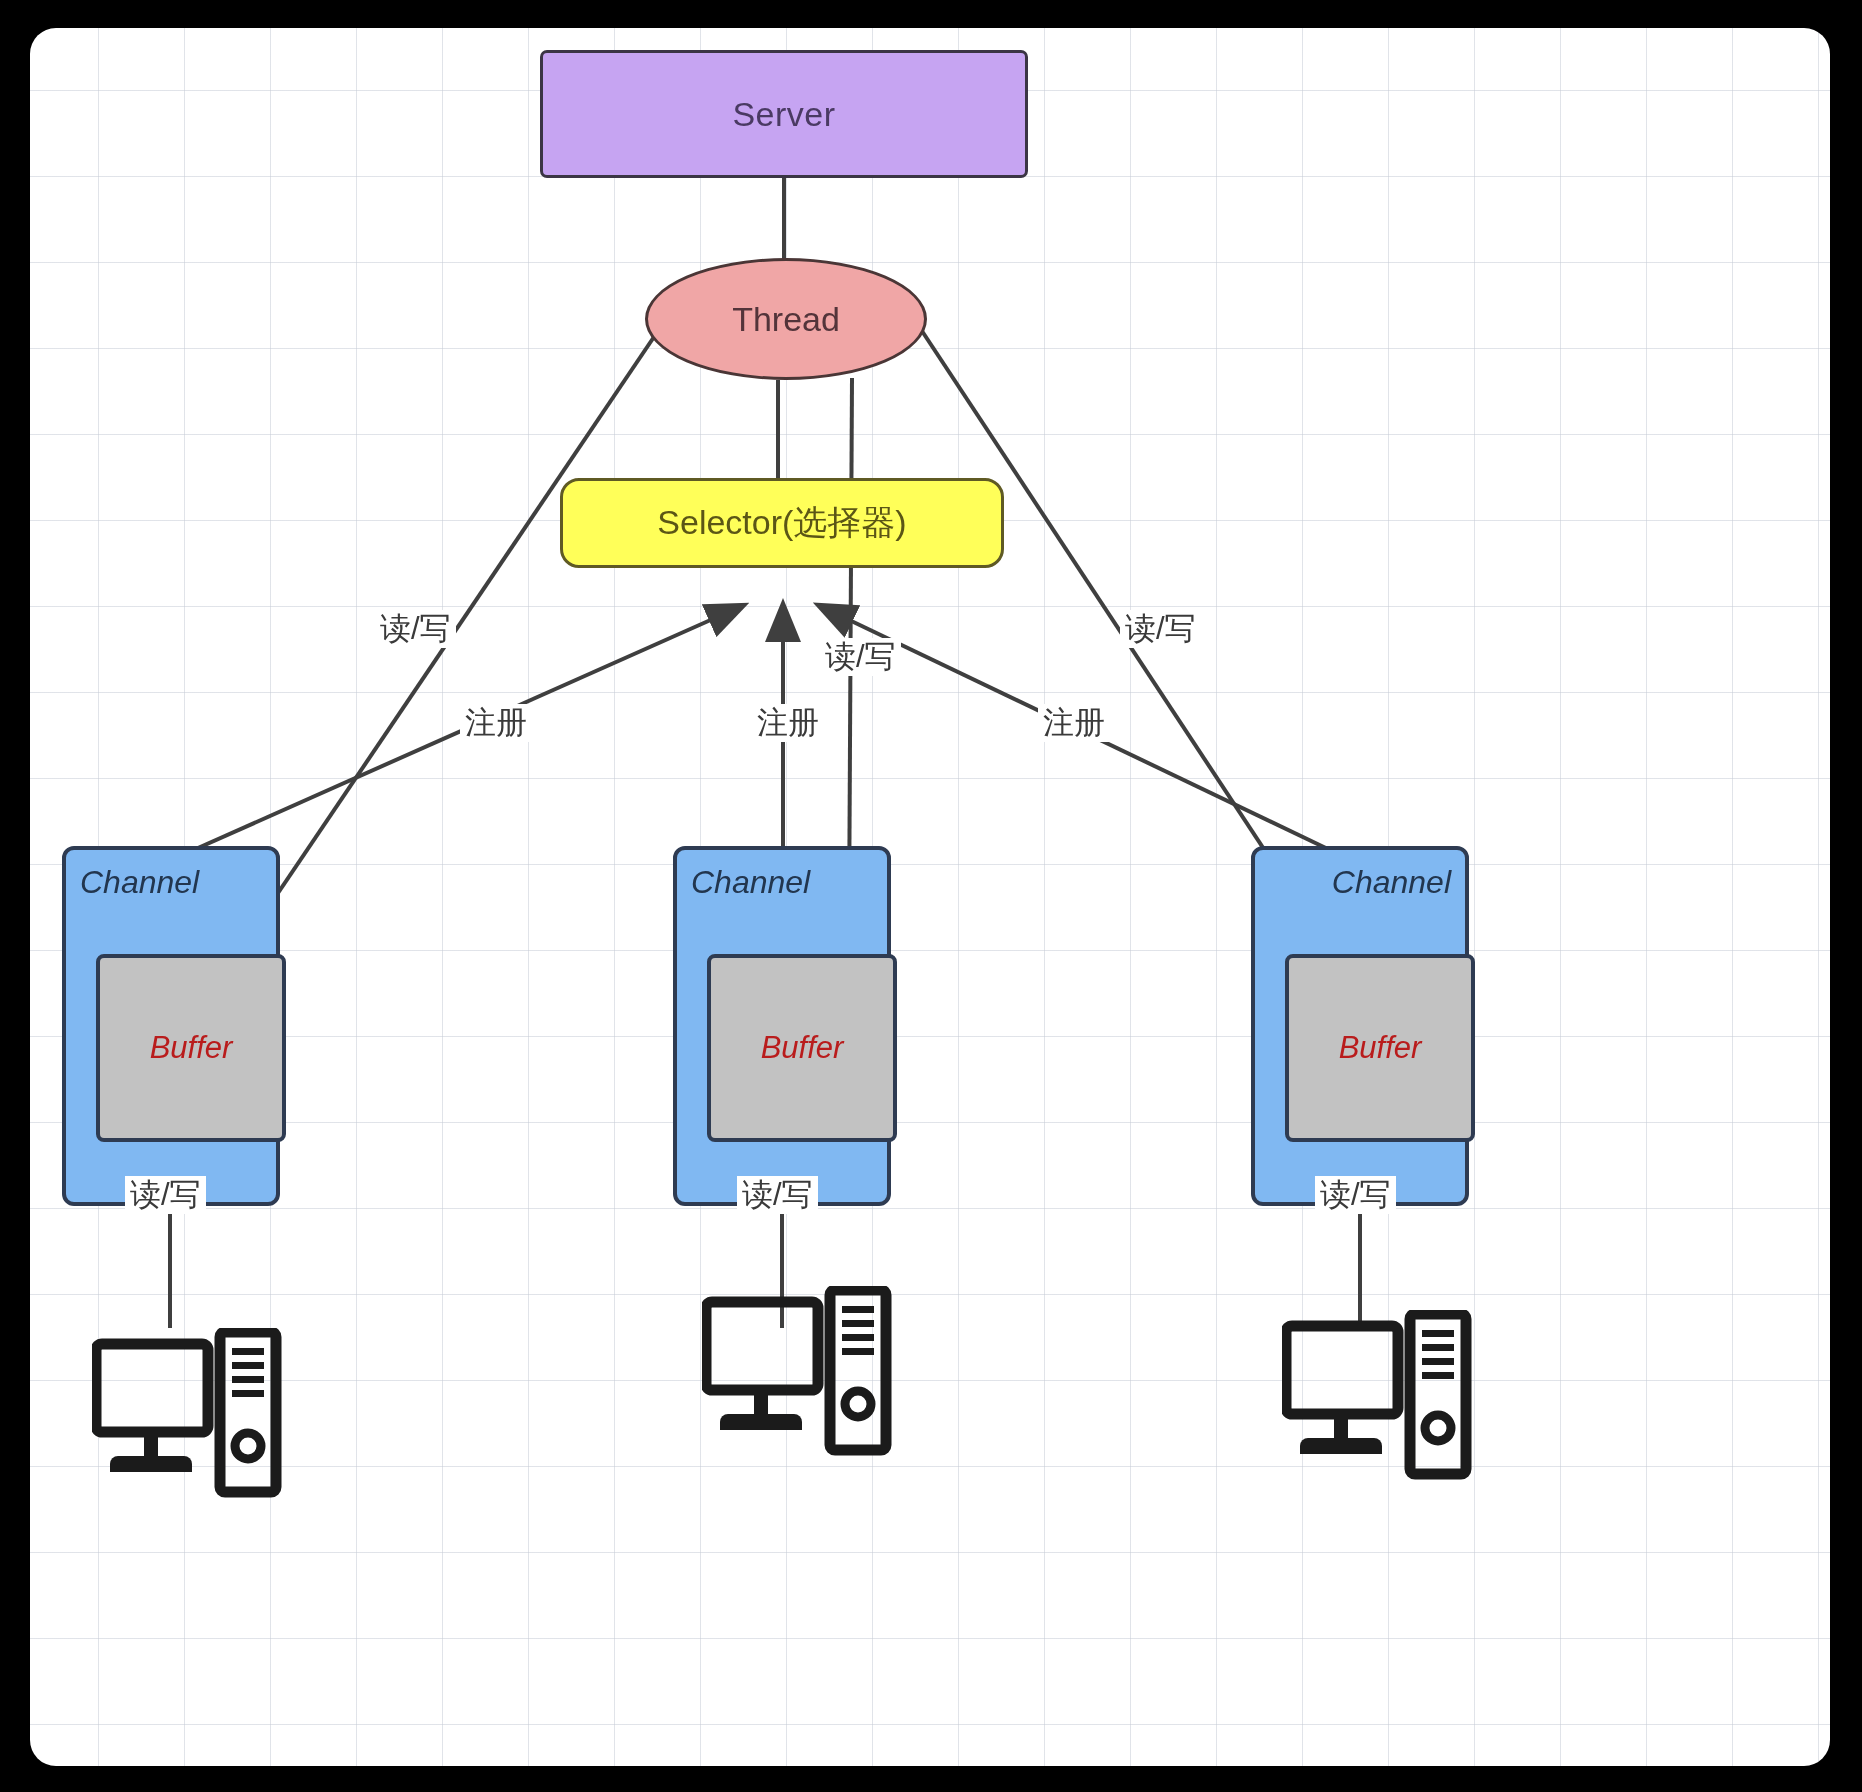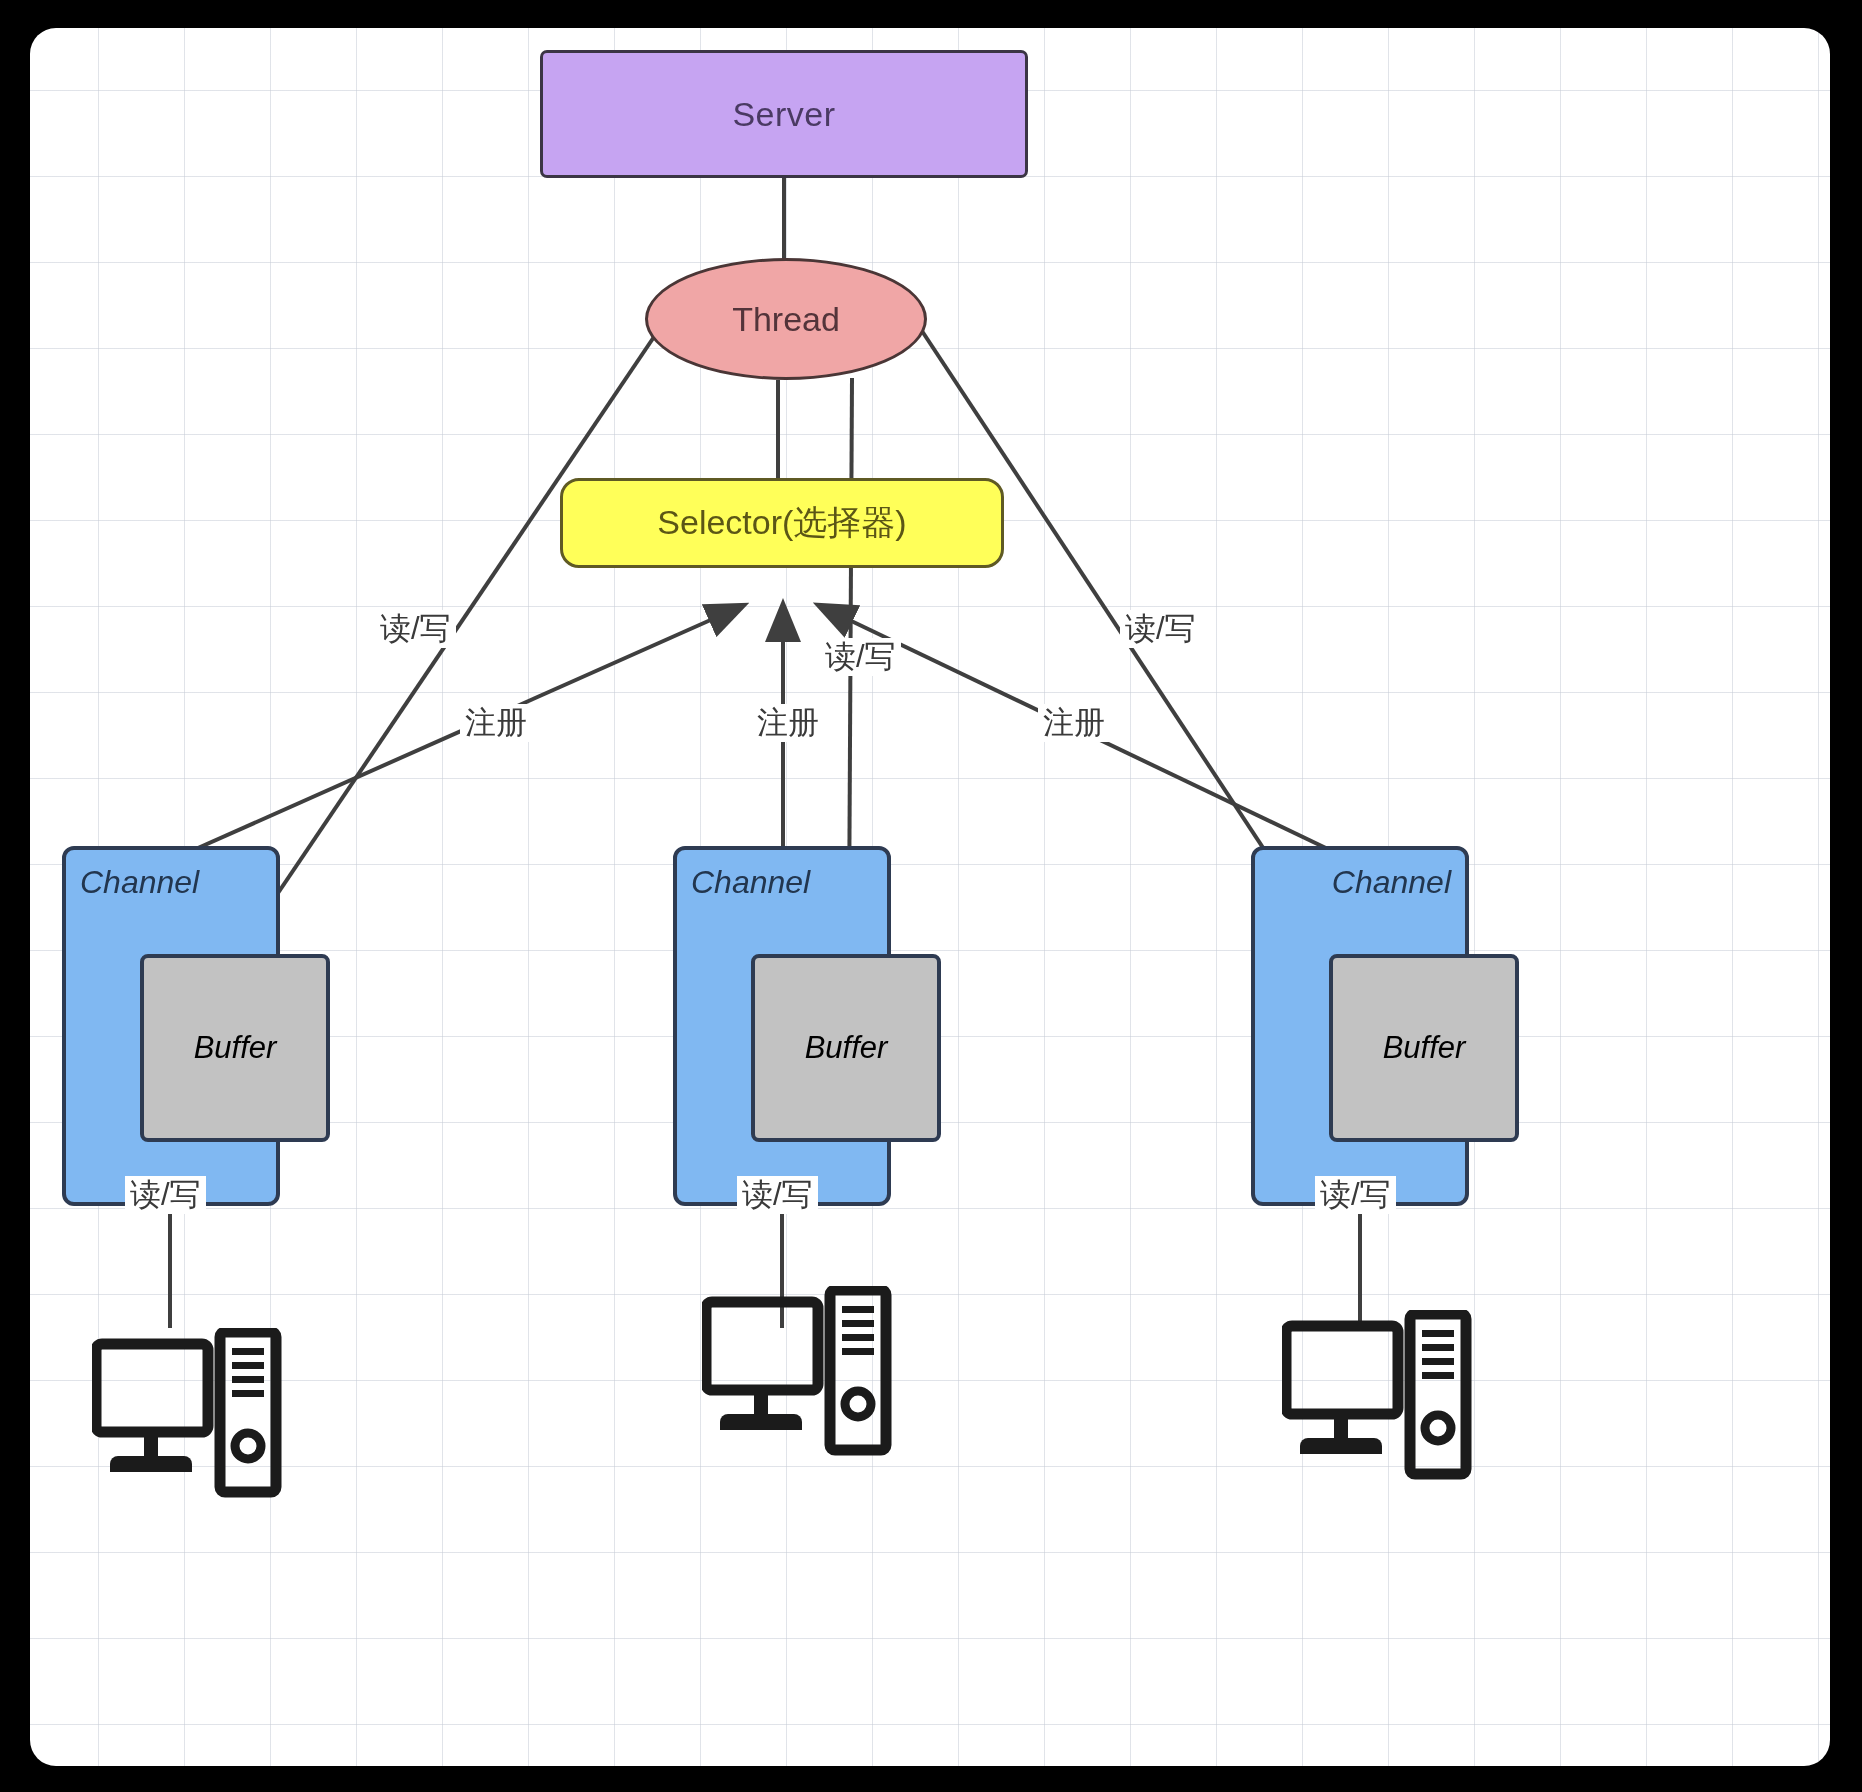--- a/index.html
+++ b/index.html
@@ -57,21 +57,21 @@
   .channel-label{
     position:absolute;left:14px;top:14px;
     color:#22364f;font-size:32px;
   }
   .ch-right .channel-label{left:auto;right:14px;}
   .buffer{
     position:absolute;left:30px;top:104px;
     width:182px;height:180px;
     background:#c2c2c2;border:4px solid #2e3b52;border-radius:8px;
     display:flex;align-items:center;justify-content:center;
-    color:#000000;font-size:31px;margin-left:44px;
+    color:#b91c1c;font-size:31px;
   }
 
   
   .edge-label{
     position:absolute;
     background:#ffffff;
     color:#3a3a3a;
     font-size:31px;
     padding:1px 5px;
     white-space:nowrap;

